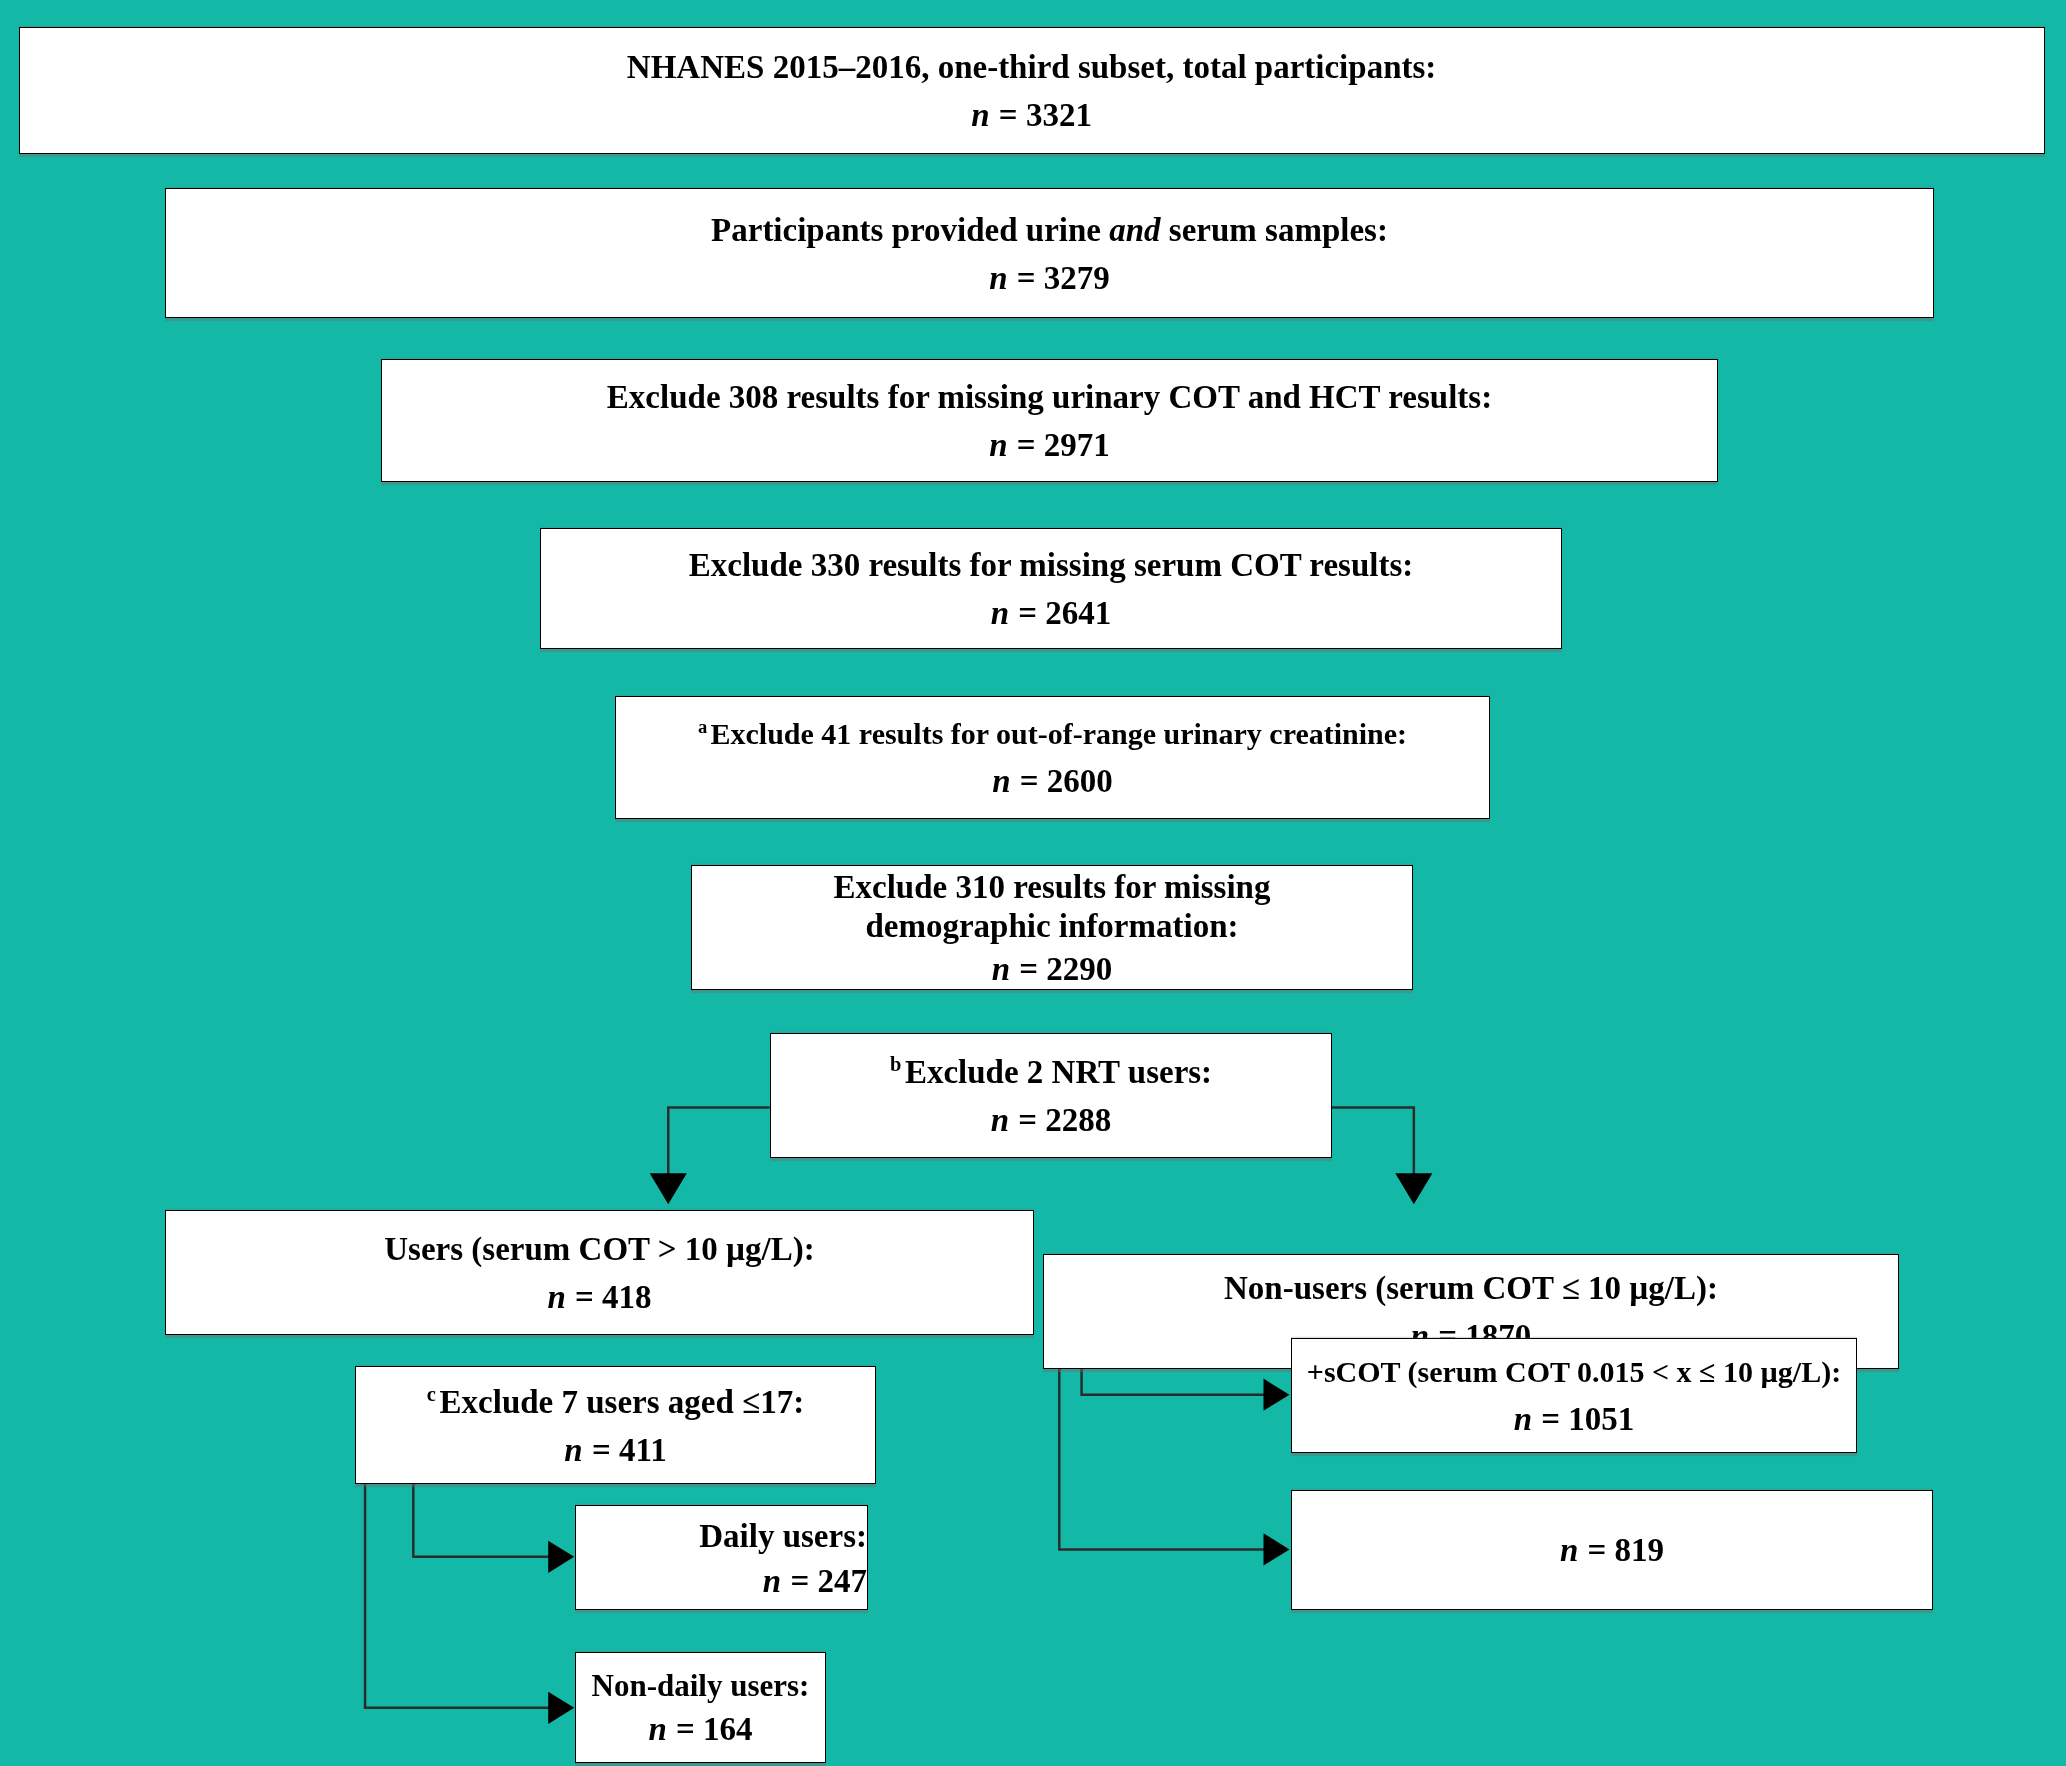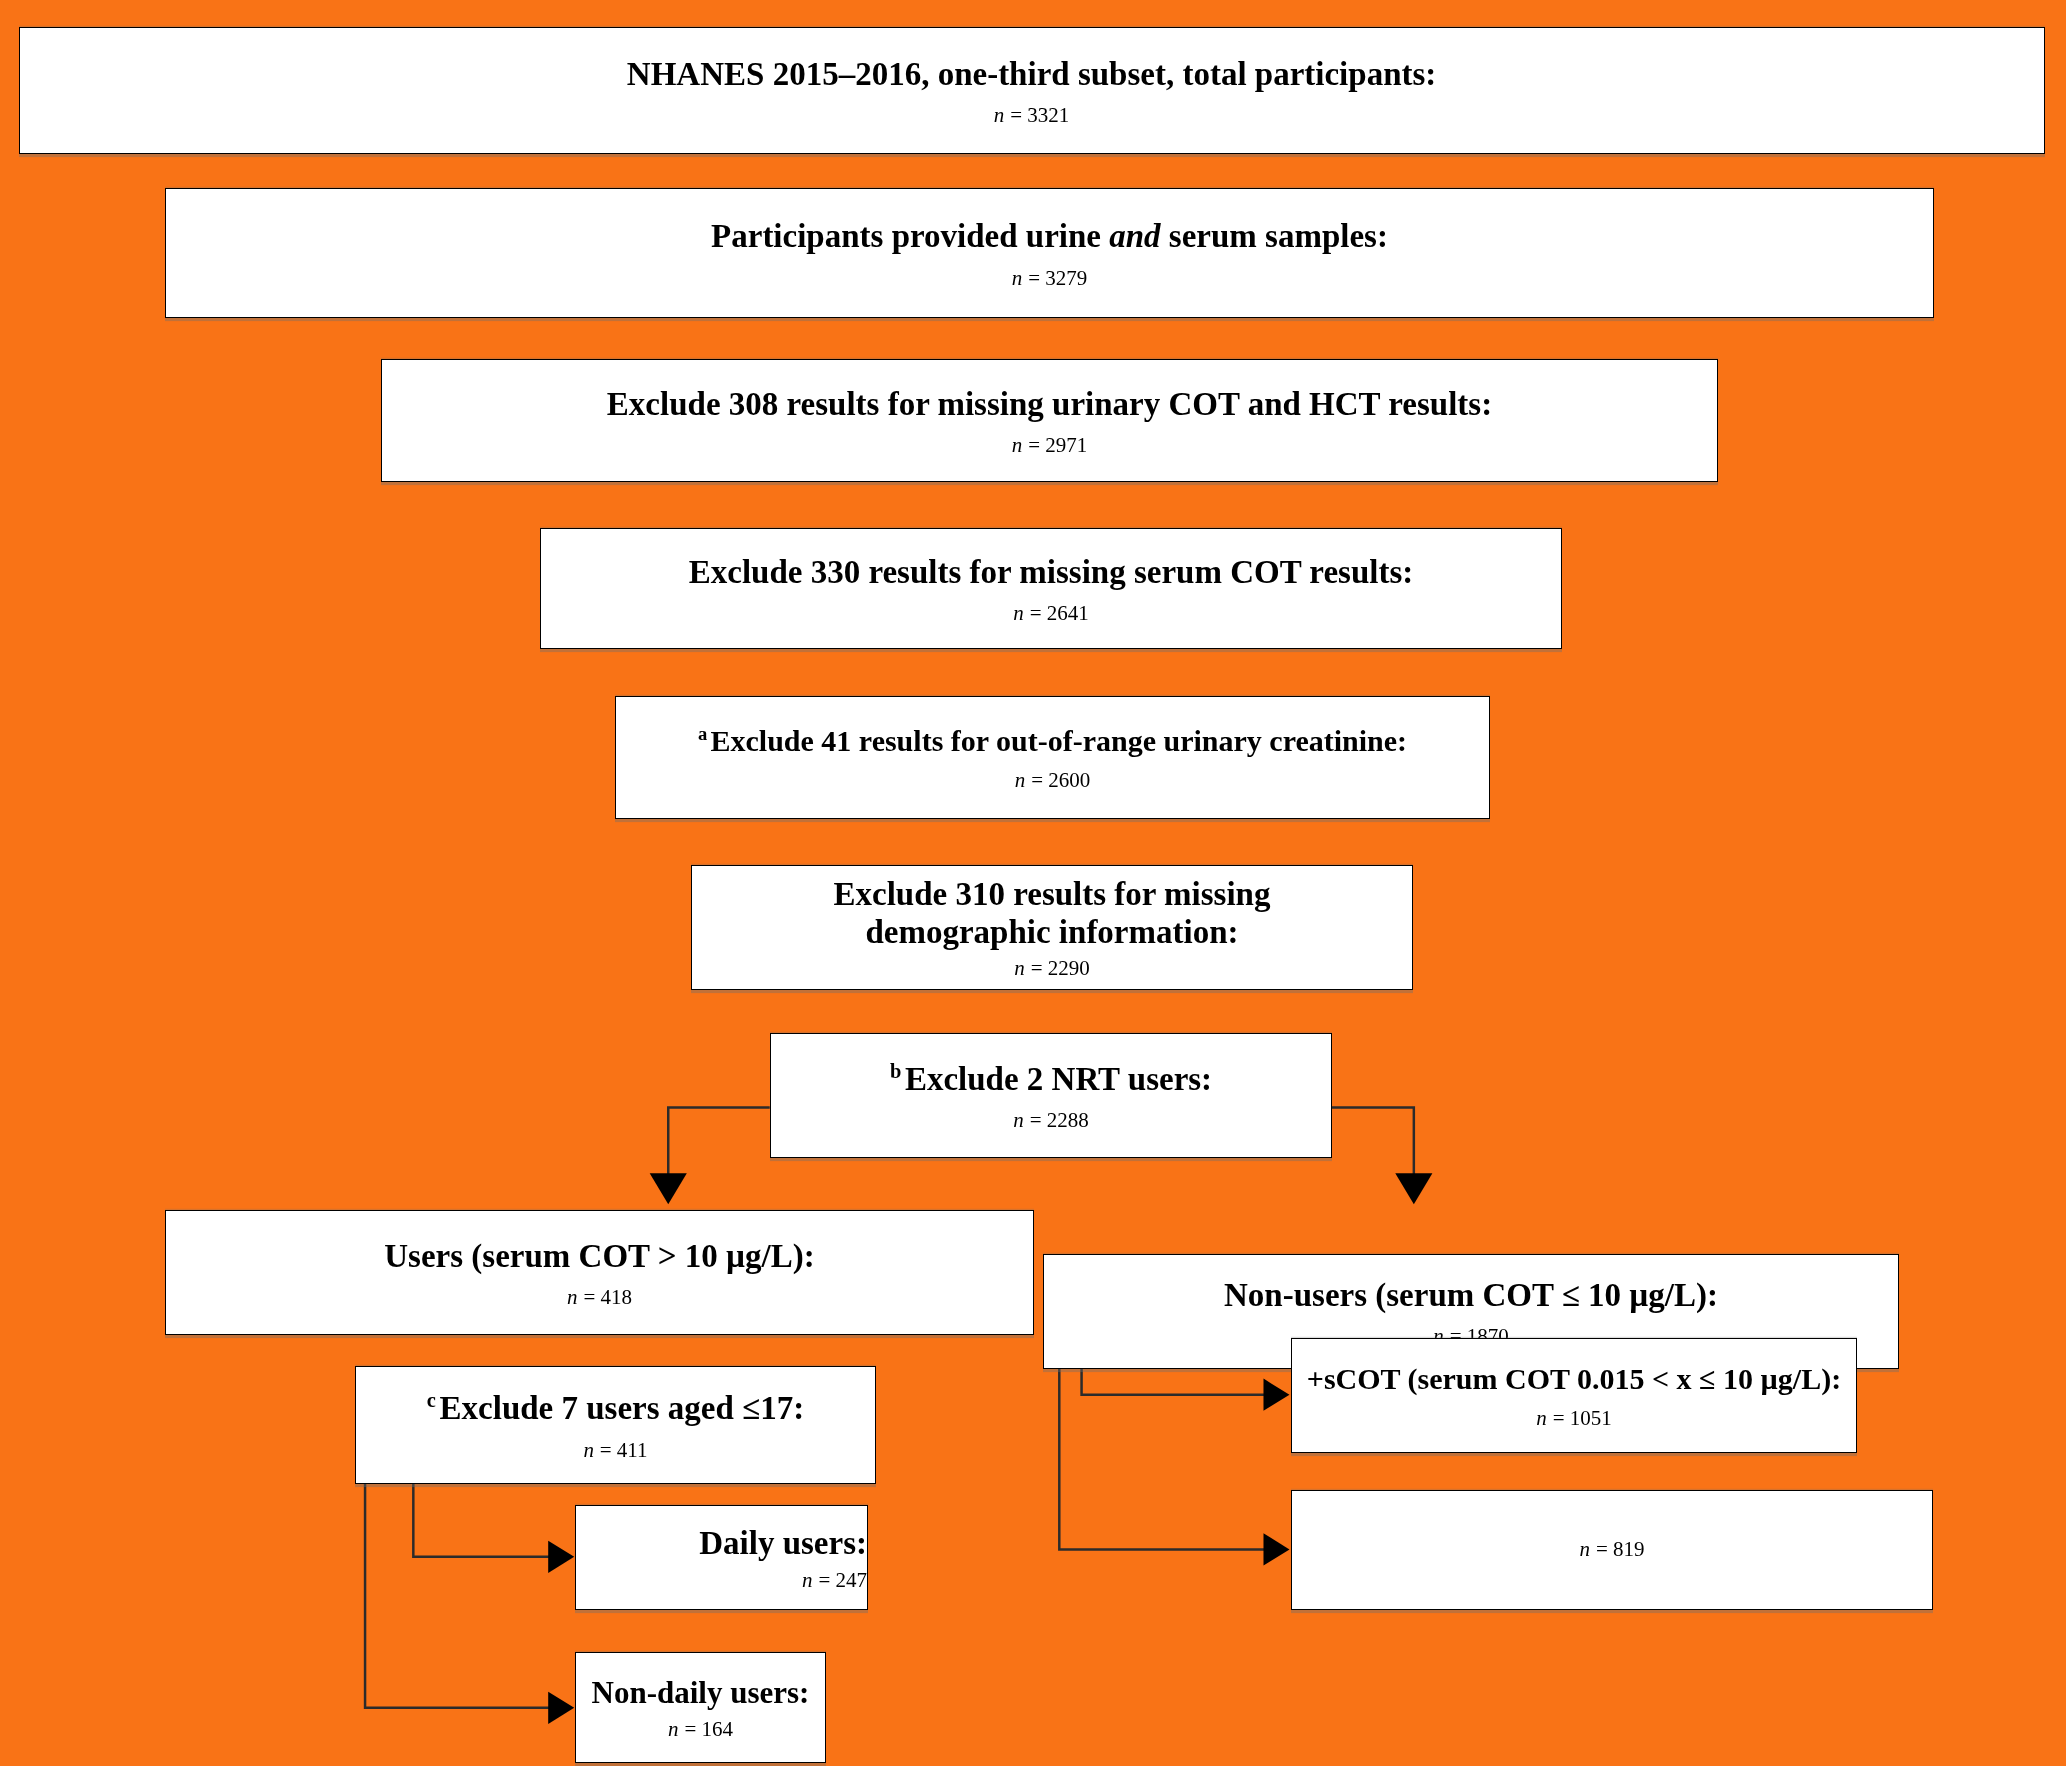--- a/index.html
+++ b/index.html
@@ -1,20 +1,20 @@
 <!DOCTYPE html>
 <html style="font-size:10px"><head>
 <meta charset="utf-8">
 <style>
   html,body{margin:0;padding:0;background:#ffffff;}
   .canvas{
     position:relative;
     width:2066px;
     height:1766px;
-    background:#f97316;
+    background:#14b8a6;
     font-family:"Liberation Serif","DejaVu Serif",serif;
     color:#000;
   }
   .flow-box{
     position:absolute;
     box-sizing:border-box;
     border:1.9px solid #000;
     background:#fff;
     display:flex;
     flex-direction:column;
@@ -31,23 +31,23 @@
     white-space:nowrap;
   }
   .heading sup{
     font-size:.62em;
     vertical-align:super;
     margin-right:.18em;
   }
   .heading em{font-style:italic;}
   .tight .heading{font-size:30px;}
   .count{
-    font-size:21px;
+    font-size:33px;
     line-height:1.1;
-    font-weight:400;
+    font-weight:700;
   }
   .count .nsym{
     font-style:italic;
     margin-right:.28em;
   }
   svg.connectors{
     position:absolute;
     left:0;top:0;
     width:2066px;height:1766px;
   }

